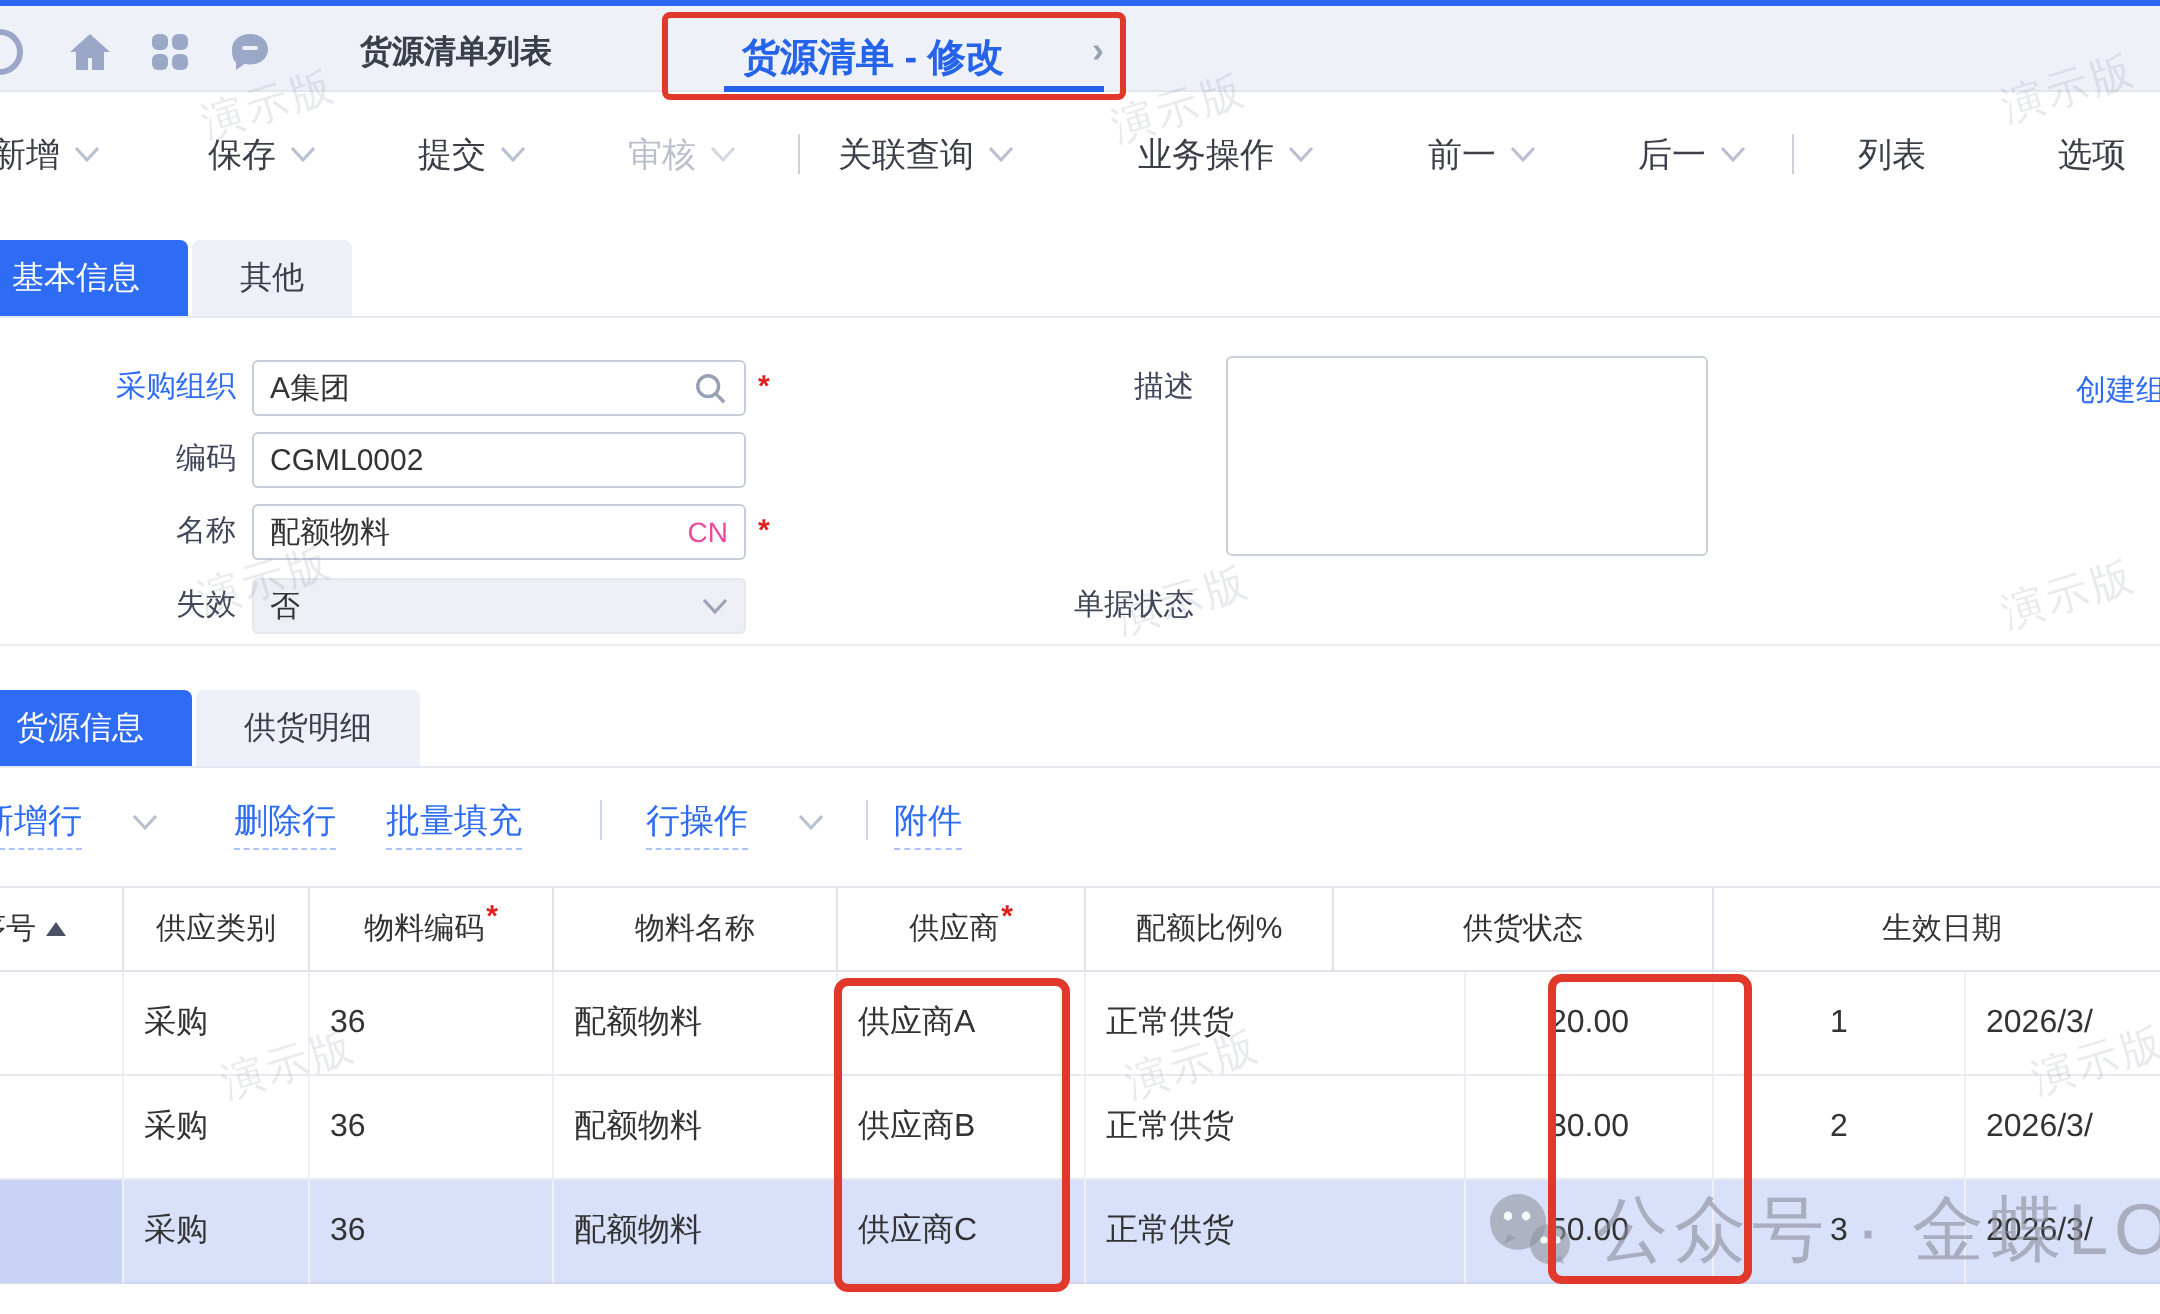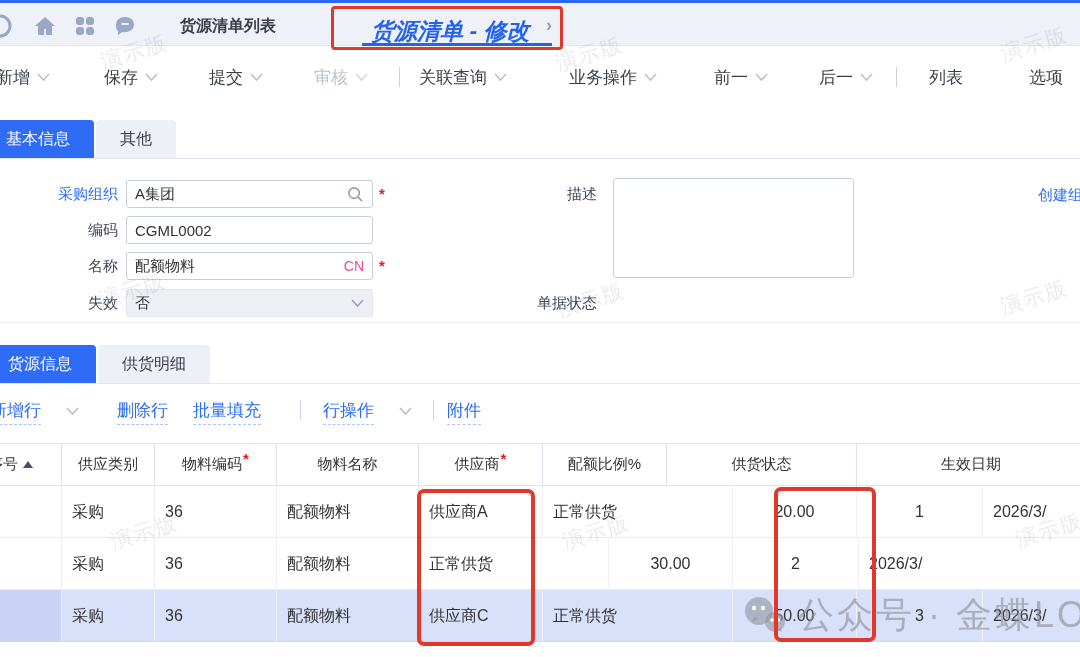--- a/index.html
+++ b/index.html
@@ -3,21 +3,21 @@
 <meta charset="utf-8">
 <style>
   html,body{margin:0;padding:0;background:#f5f6f8;}
   .stage{position:relative;width:1080px;height:657px;background:#fff;overflow:hidden;
          font-family:"Liberation Sans","DejaVu Sans",sans-serif;color:#333;}
   
   .topbar{position:absolute;left:0;top:0;width:100%;height:46px;background:#eef1f8;
           border-top:3px solid #2b66f6;border-bottom:1px solid #e2e6ef;box-sizing:border-box;}
   .icon{position:absolute;top:11px;width:24px;height:24px;}
   .nav-tab{position:absolute;top:13px;font-size:16px;font-weight:700;color:#3a3f4a;white-space:nowrap;}
-  .nav-tab.active{color:#2563eb;font-size:23px;font-style:italic;}
+  .nav-tab.active{color:#2563eb;font-size:19px;}
   .nav-underline{position:absolute;left:362px;top:43px;width:190px;height:3px;background:#2563eb;}
   .nav-chev{position:absolute;left:546px;top:12px;color:#98a1b3;font-size:18px;font-weight:700;}
   
   .tbtn{position:absolute;top:66px;display:flex;align-items:center;gap:7px;font-size:17px;color:#3a3f4a;cursor:pointer;white-space:nowrap;}
   .tbtn.disabled{color:#b9bfcc;}
   .tsep{position:absolute;top:67px;width:1px;height:20px;background:#ccd1dc;}
   .chev{width:13px;height:9px;}
   
   .cardtabs{position:absolute;display:flex;gap:2px;height:38px;}
   .ctab{display:flex;align-items:center;padding:0 24px;font-size:16px;border-radius:4px 4px 0 0;
@@ -260,20 +260,21 @@
       <div class="bc num" style="width:124px">20.00</div>
       <div class="bc num" style="width:126px">1</div>
       <div class="bc" style="width:228px">2026/3/</div>
     </div>
 
     <div class="grow-b">
       <div class="bc" style="width:102px"></div>
       <div class="bc" style="width:93px">采购</div>
       <div class="bc" style="width:122px">36</div>
       <div class="bc" style="width:142px">配额物料</div>
+      <div class="bc" style="width:124px">供应商B</div>
       <div class="bc" style="width:190px">正常供货</div>
       <div class="bc num" style="width:124px">30.00</div>
       <div class="bc num" style="width:126px">2</div>
       <div class="bc" style="width:228px">2026/3/</div>
     </div>
 
     <div class="grow-b selected">
       <div class="bc" style="width:102px"></div>
       <div class="bc" style="width:93px">采购</div>
       <div class="bc" style="width:122px">36</div>

